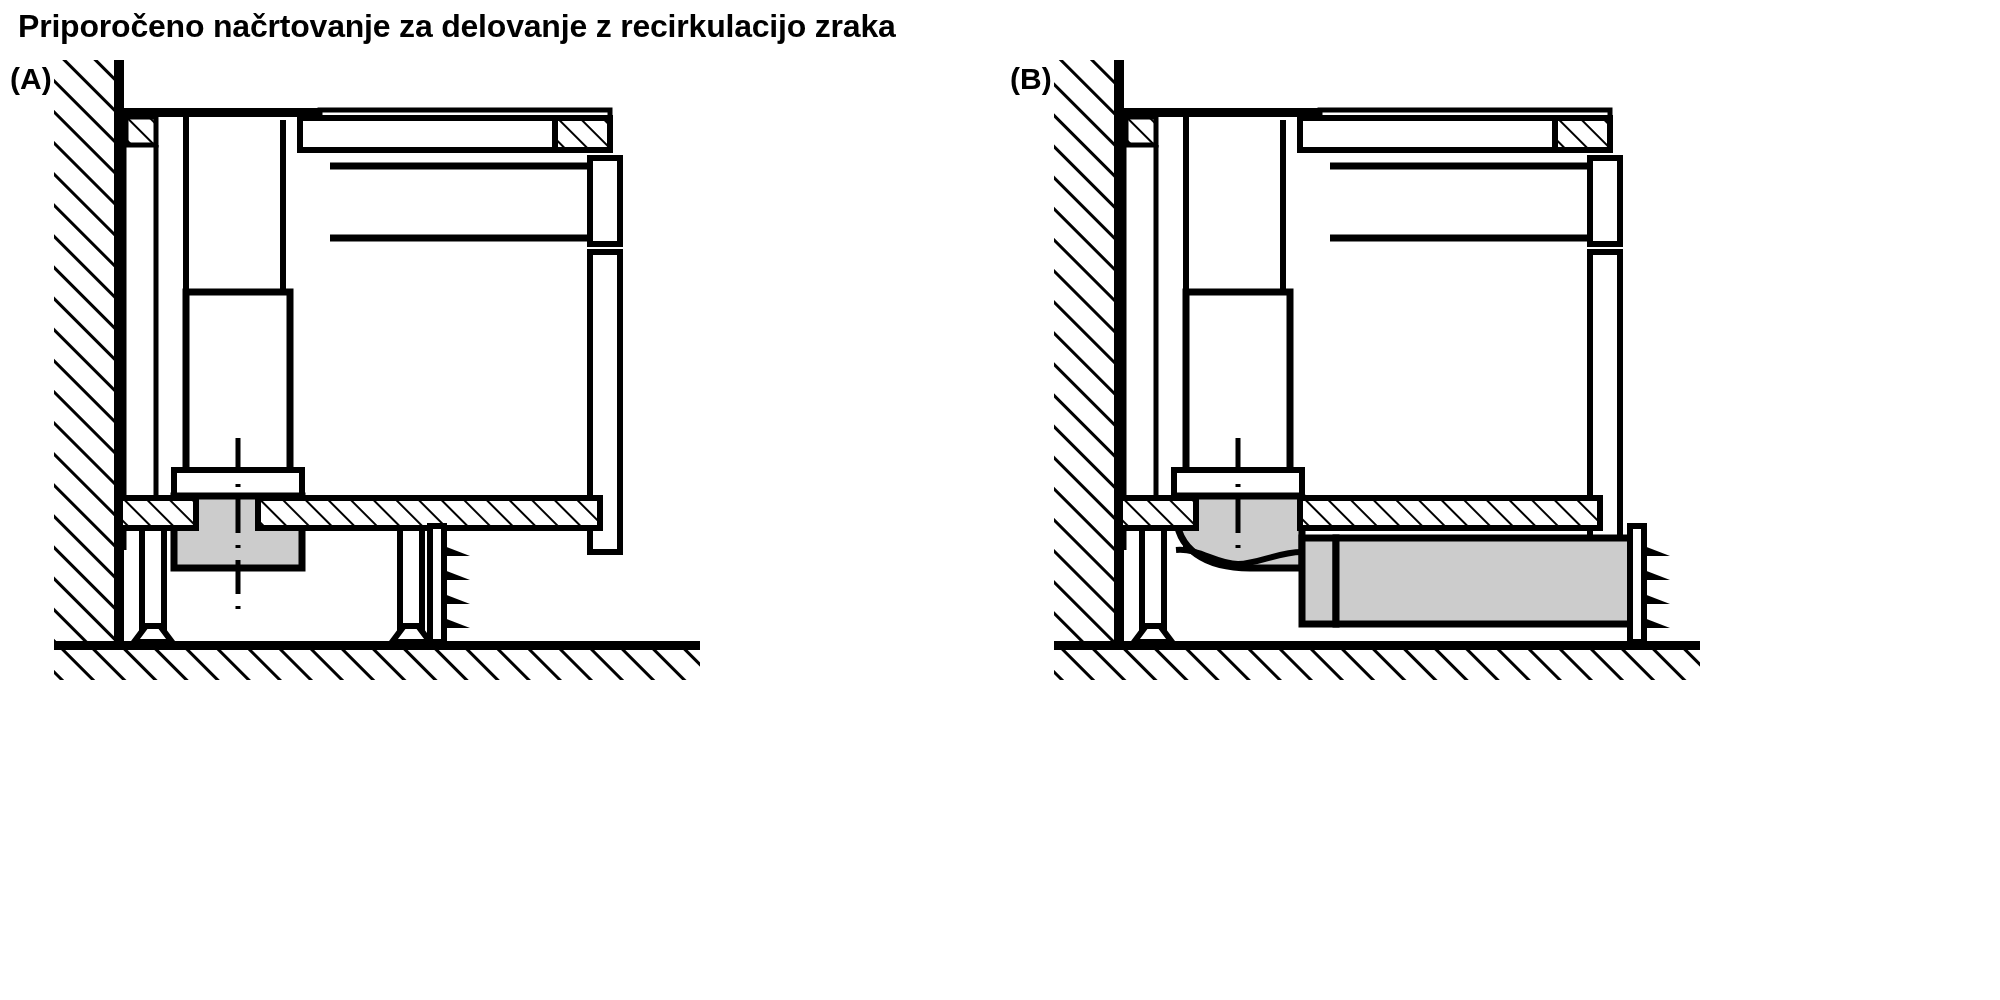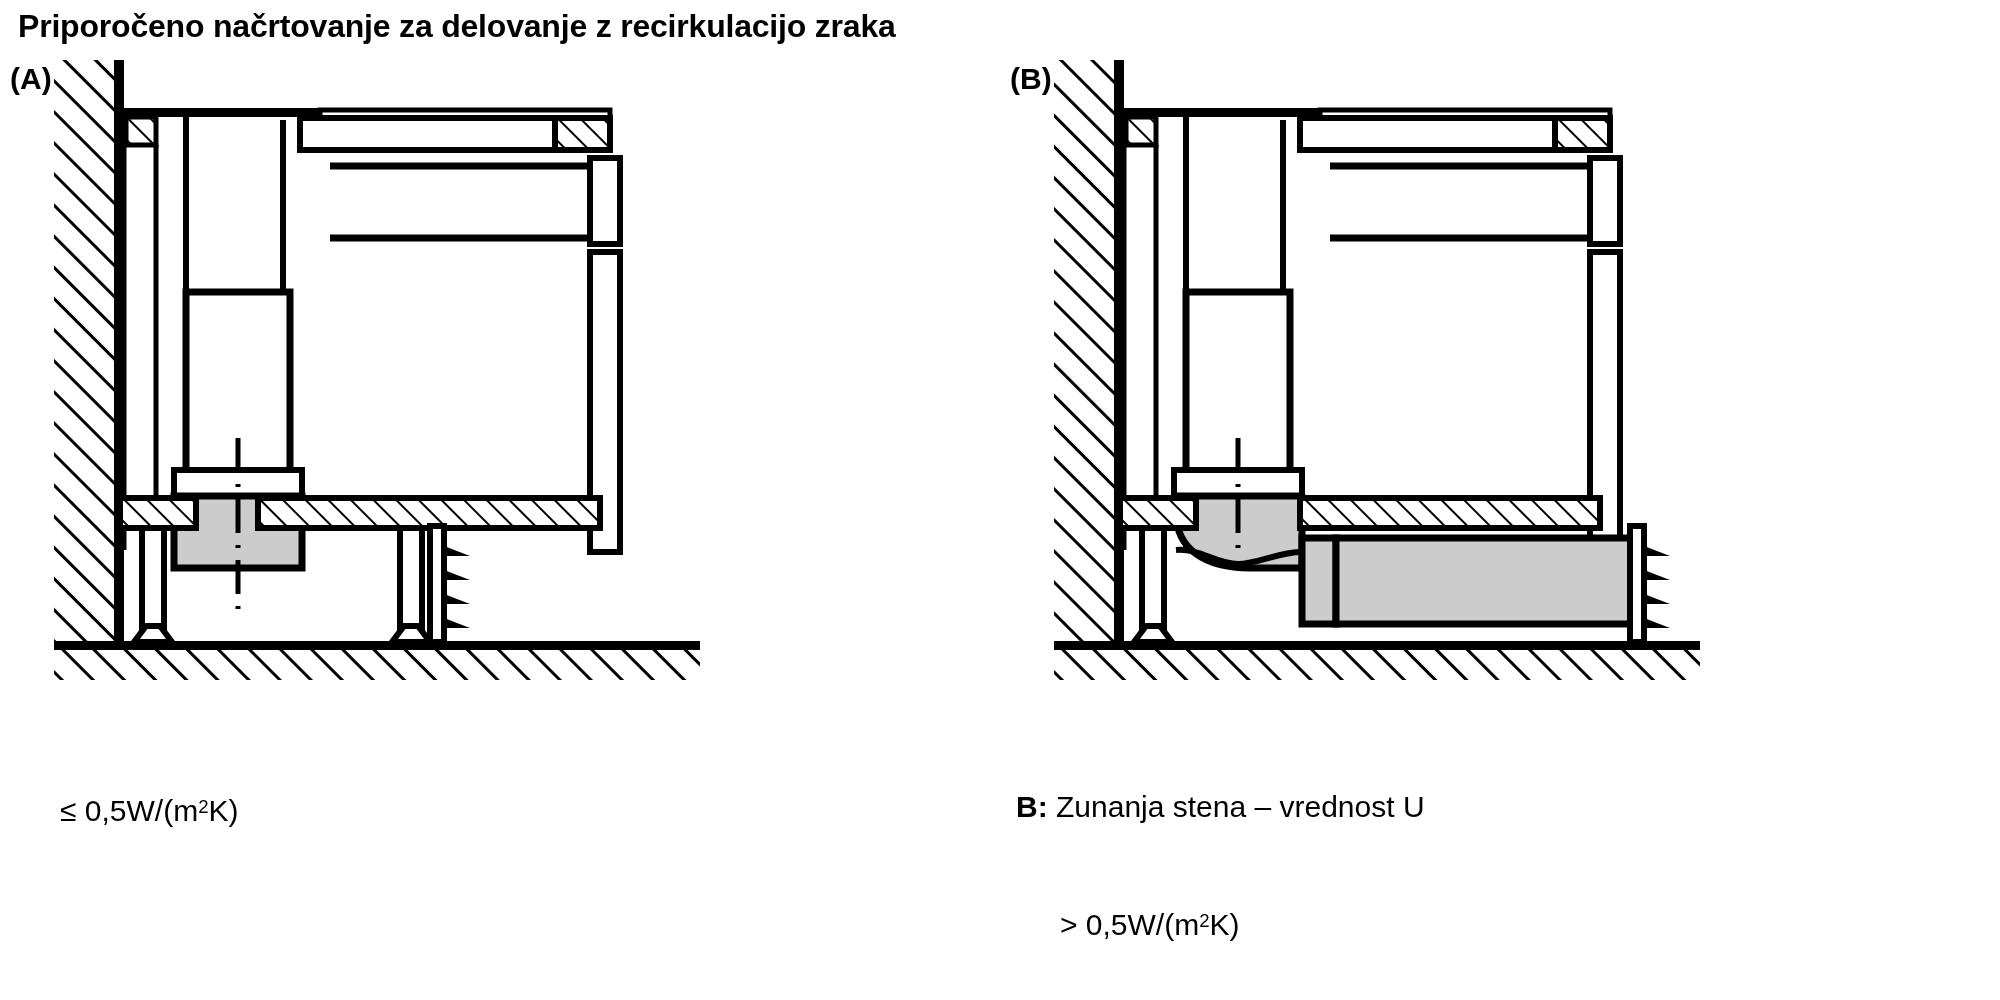--- a/index.html
+++ b/index.html
@@ -219,23 +219,20 @@
         <path d="M644 558 L670 568 L644 568 Z" fill="#000"></path>
       </g>
 
       <g>
         <line x1="238" y1="378" x2="238" y2="500" stroke="#000" stroke-width="5" stroke-dasharray="34 12 3 12"></line>
       </g>
     </svg>
   </div>
 
   <div class="caption caption-a">
-    <span class="cap-cond"><span>≤ 0,5W/(m</span><sup>2</sup><span>K)</span></span>
     
   </div>
 
   <div class="caption caption-b">
-    <span class="cap-head"><b>B:</b> <span>Zunanja stena – vrednost U</span></span>
-    <span class="cap-cond"><span>&gt; 0,5W/(m</span><sup>2</sup><span>K)</span></span>
     
   </div>
 
 </div>
 
 </body></html>

